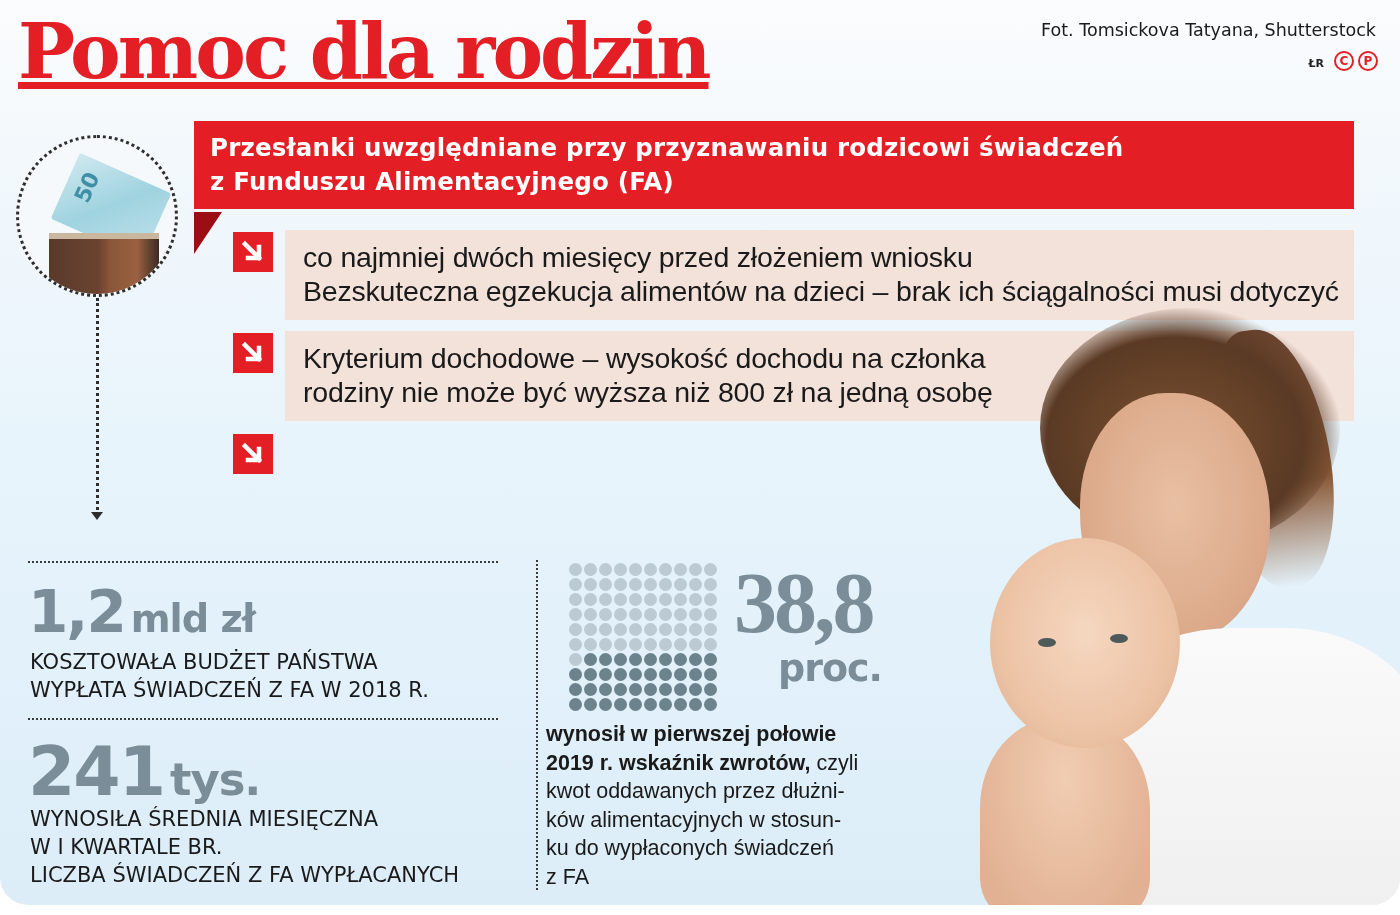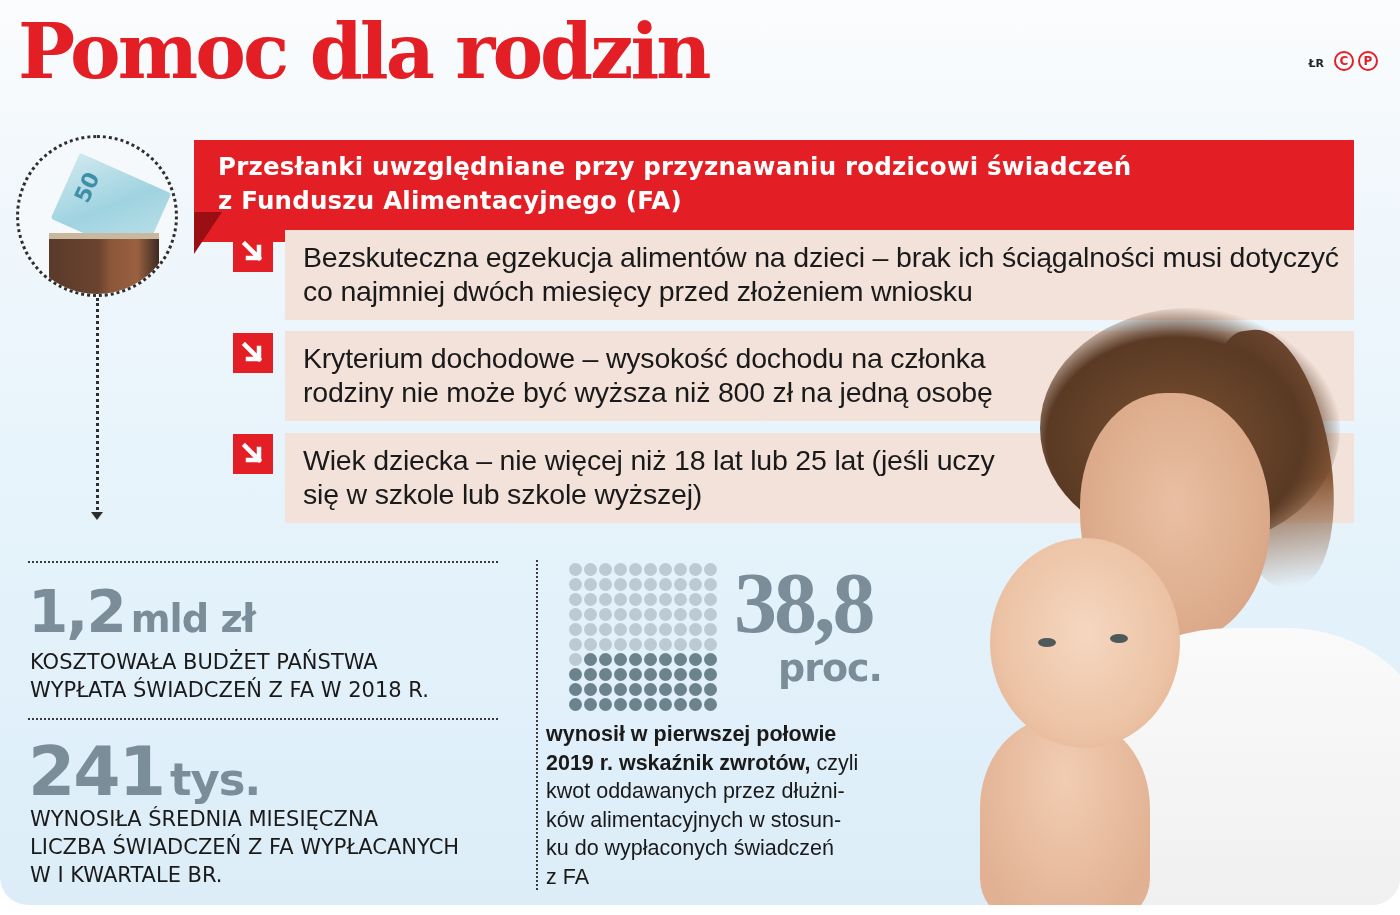--- a/index.html
+++ b/index.html
@@ -12,20 +12,21 @@
       border-bottom-left-radius: 28px;
       border-bottom-right-radius: 28px;
       overflow: hidden;
     }
 
     .title {
       position: absolute; left: 18px; top: 14px;
       font-family: "DejaVu Serif", serif; font-weight: bold;
       font-size: 76px; letter-spacing: -3px; color: #e31e24;
       line-height: 1;
+      text-decoration: underline;
     }
     .credit {
       position: absolute; right: 24px; top: 20px;
       font-family: "DejaVu Sans", sans-serif; font-size: 17.5px; color: #1a1a1a;
     }
     .logo-row {
       position: absolute; right: 22px; top: 51px;
       display: flex; gap: 4px;
     }
     .logo-lr { font-size: 11px; font-weight: bold; color: #222; margin-right: 6px; margin-top: 6px; }
@@ -62,22 +63,22 @@
       border-left: 3px dotted #2d2d2d;
     }
     .dotted-arrow {
       position: absolute; left: 91px; top: 512px; width: 0; height: 0;
       border-left: 6px solid transparent; border-right: 6px solid transparent;
       border-top: 8px solid #2d2d2d;
     }
 
     
     .banner {
-      position: absolute; left: 194px; top: 140px; width: 1160px; height: 102px;
-      background: #e31e24; padding: 10px 0 0 24px;
+      position: absolute; left: 194px; top: 121px; width: 1160px; height: 88px;
+      background: #e31e24; padding: 10px 0 0 16px;
     }
     .banner-text {
       font-family: "DejaVu Sans", sans-serif; font-weight: bold;
       font-size: 24.5px; line-height: 34px; color: #ffffff; letter-spacing: 0.2px;
     }
     .banner-tail {
       position: absolute; left: 194px; top: 212px; width: 0; height: 0;
       border-top: 42px solid #9b0f14; border-right: 28px solid transparent;
     }
 
@@ -178,20 +179,21 @@
     }
     .ph-eye { position: absolute; width: 18px; height: 9px; background: #4e5a5a; border-radius: 50%; }
   </style>
 </head>
 <body>
 
 <div class="canvas">
 
   <h1 class="title">Pomoc dla rodzin</h1>
 
+  <div class="credit">Fot. Tomsickova Tatyana, Shutterstock</div>
   <div class="logo-row">
     <span class="logo-lr">ŁR</span>
     <span class="logo-circle">C</span>
     <span class="logo-circle">P</span>
   </div>
 
   <div class="wallet-circle">
     <div class="banknote">
       <span class="banknote-num">50</span>
     </div>
@@ -205,42 +207,38 @@
     <div class="banner-text">z Funduszu Alimentacyjnego (FA)</div>
   </div>
   <div class="banner-tail"></div>
 
   <div class="crit-icon" style="top:232px">
     <svg width="26" height="26" viewBox="0 0 26 26">
         <path d="M5 5 L19 19 M8 19 H19 V8" stroke="#fff" stroke-width="4.5" fill="none" stroke-linecap="square"></path>
       </svg>
   </div>
   <div class="crit-box" style="top:230px">
+    <div class="crit-text">co najmniej dwóch miesięcy przed złożeniem wniosku</div>
     <div class="crit-text">Bezskuteczna egzekucja alimentów na dzieci – brak ich ściągalności musi dotyczyć</div>
-    <div class="crit-text">co najmniej dwóch miesięcy przed złożeniem wniosku</div>
   </div>
 
   <div class="crit-icon" style="top:333px">
     <svg width="26" height="26" viewBox="0 0 26 26">
         <path d="M5 5 L19 19 M8 19 H19 V8" stroke="#fff" stroke-width="4.5" fill="none" stroke-linecap="square"></path>
       </svg>
   </div>
   <div class="crit-box" style="top:331px">
     <div class="crit-text">Kryterium dochodowe – wysokość dochodu na członka</div>
     <div class="crit-text">rodziny nie może być wyższa niż 800 zł na jedną osobę</div>
   </div>
 
   <div class="crit-icon" style="top:434px">
     <svg width="26" height="26" viewBox="0 0 26 26">
         <path d="M5 5 L19 19 M8 19 H19 V8" stroke="#fff" stroke-width="4.5" fill="none" stroke-linecap="square"></path>
       </svg>
-  </div>
-  <div class="crit-box" style="top:433px">
-    <div class="crit-text">Wiek dziecka – nie więcej niż 18 lat lub 25 lat (jeśli uczy</div>
-    <div class="crit-text">się w szkole lub szkole wyższej)</div>
   </div>
 
   <div class="photo">
     <div class="ph-ponytail"></div>
     <div class="ph-hair"></div>
     <div class="ph-woman-face"></div>
     <div class="ph-shirt"></div>
     <div class="ph-baby-body"></div>
     <div class="ph-baby-head">
       <div class="ph-eye" style="left:48px; top:100px;"></div>
@@ -256,22 +254,22 @@
     <div>Kosztowała budżet państwa</div>
     <div>wypłata świadczeń z FA w 2018 r.</div>
   </div>
 
   <div class="hr-dots" style="top:718px"></div>
   <div class="big-num" style="left:28px; top:738px; font-size:68px;">
     <span>241</span><span class="unit">tys.</span>
   </div>
   <div class="stat-desc" style="left:30px; top:805px;">
     <div>Wynosiła średnia miesięczna</div>
+    <div>w I kwartale br.</div>
     <div>liczba świadczeń z FA wypłacanych</div>
-    <div>w I kwartale br.</div>
   </div>
 
   <div class="vr-dots"></div>
 
   <div class="dot-grid" id="dot-grid">
       <span class="dot-light"></span>
       <span class="dot-light"></span>
       <span class="dot-light"></span>
       <span class="dot-light"></span>
       <span class="dot-light"></span>

